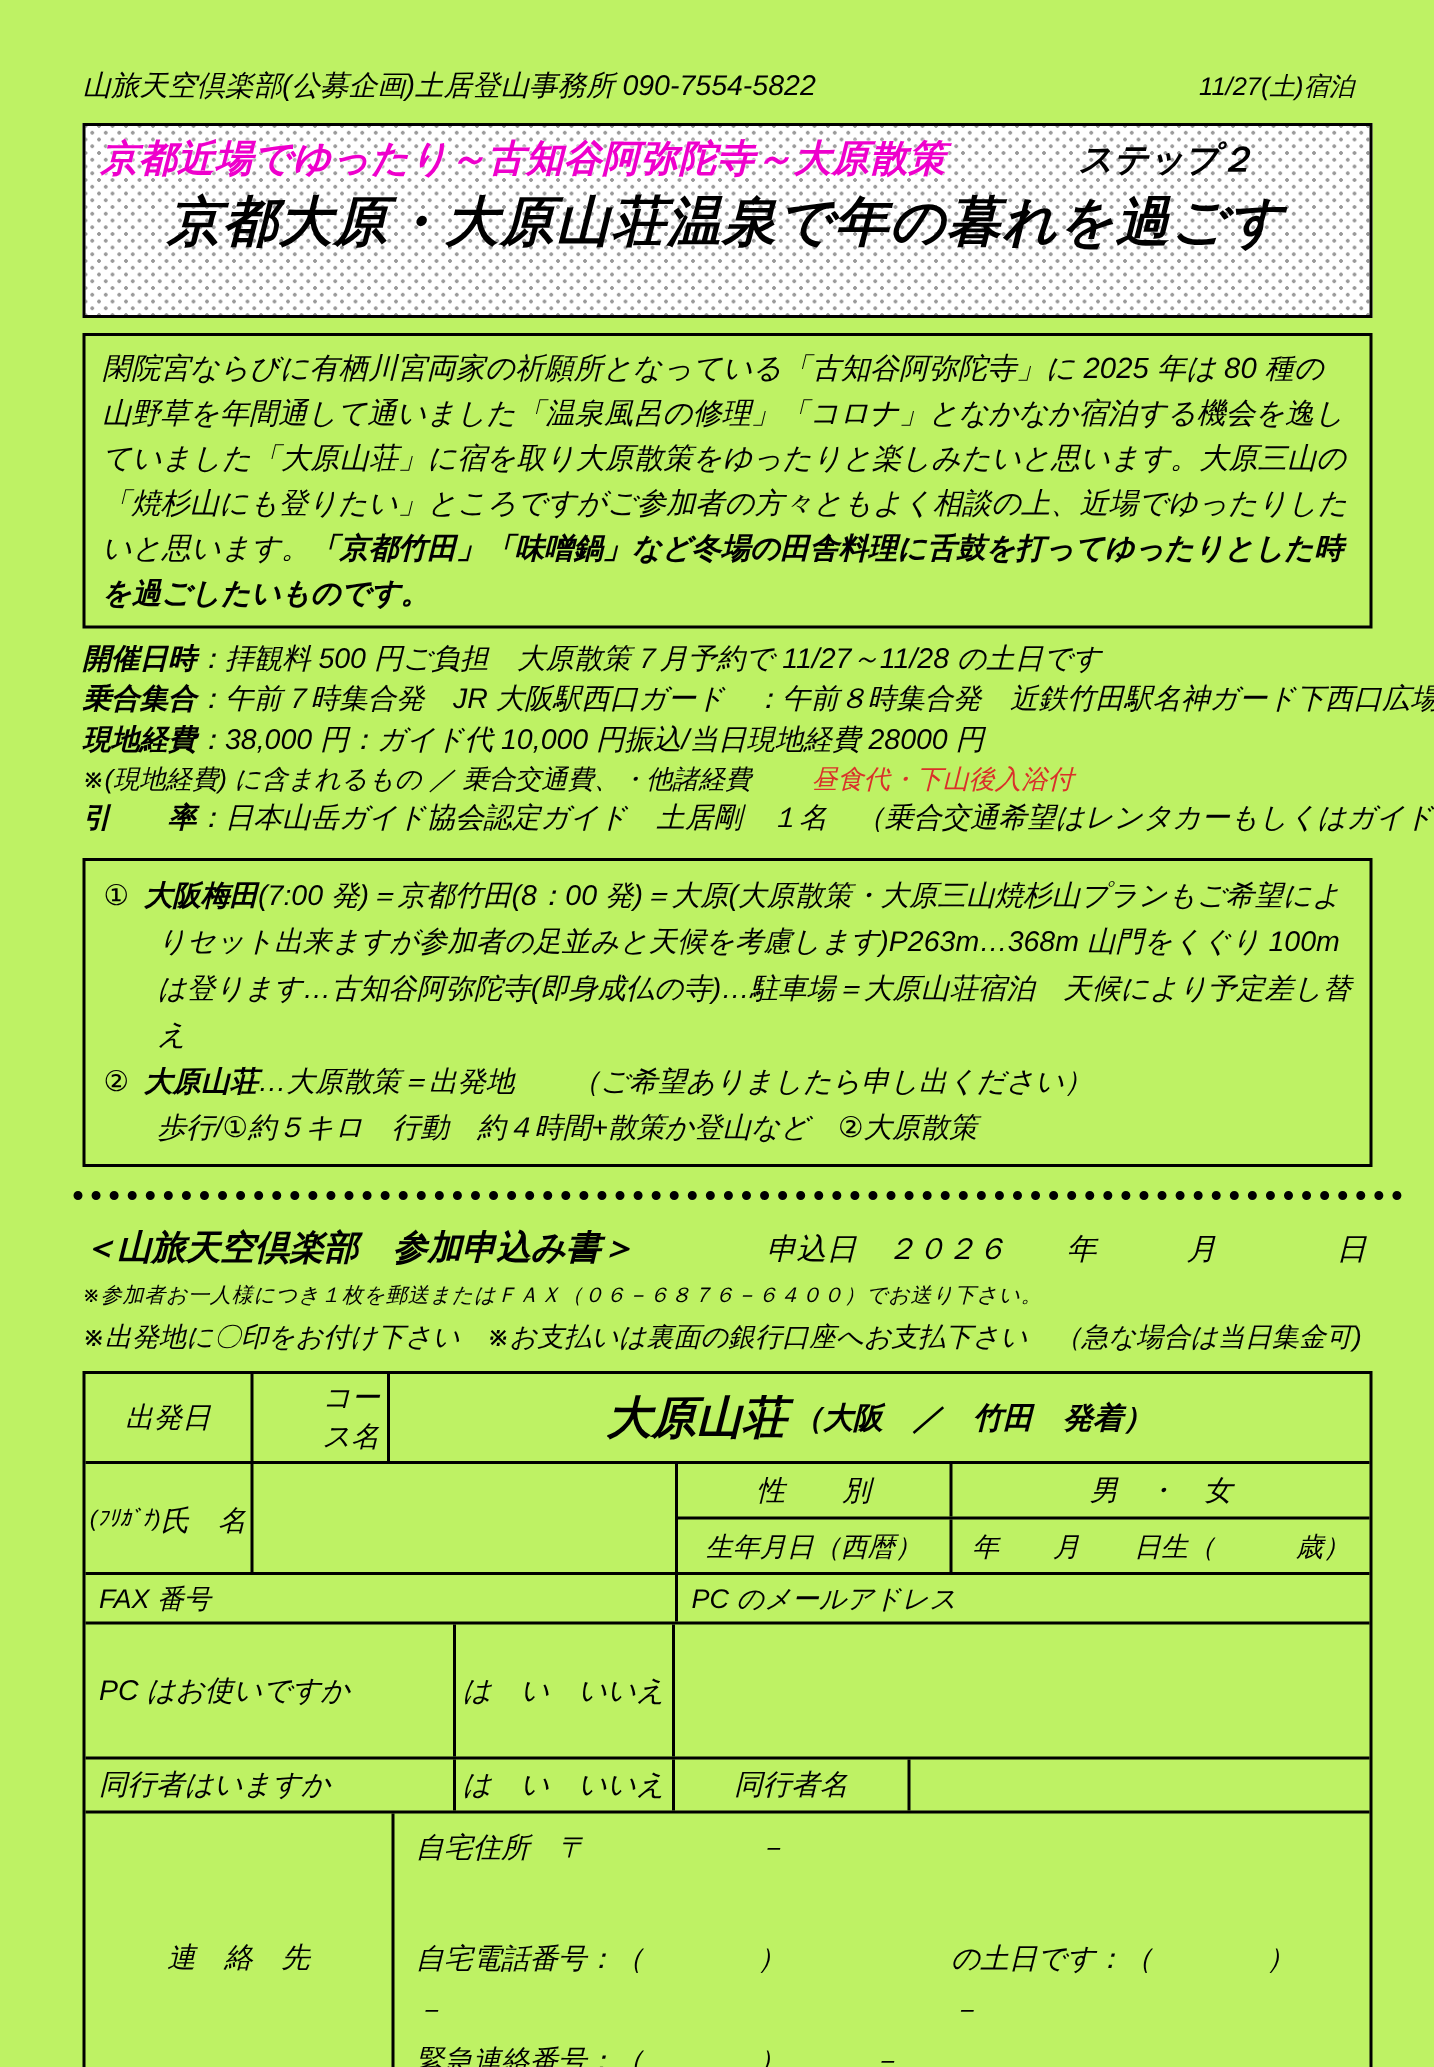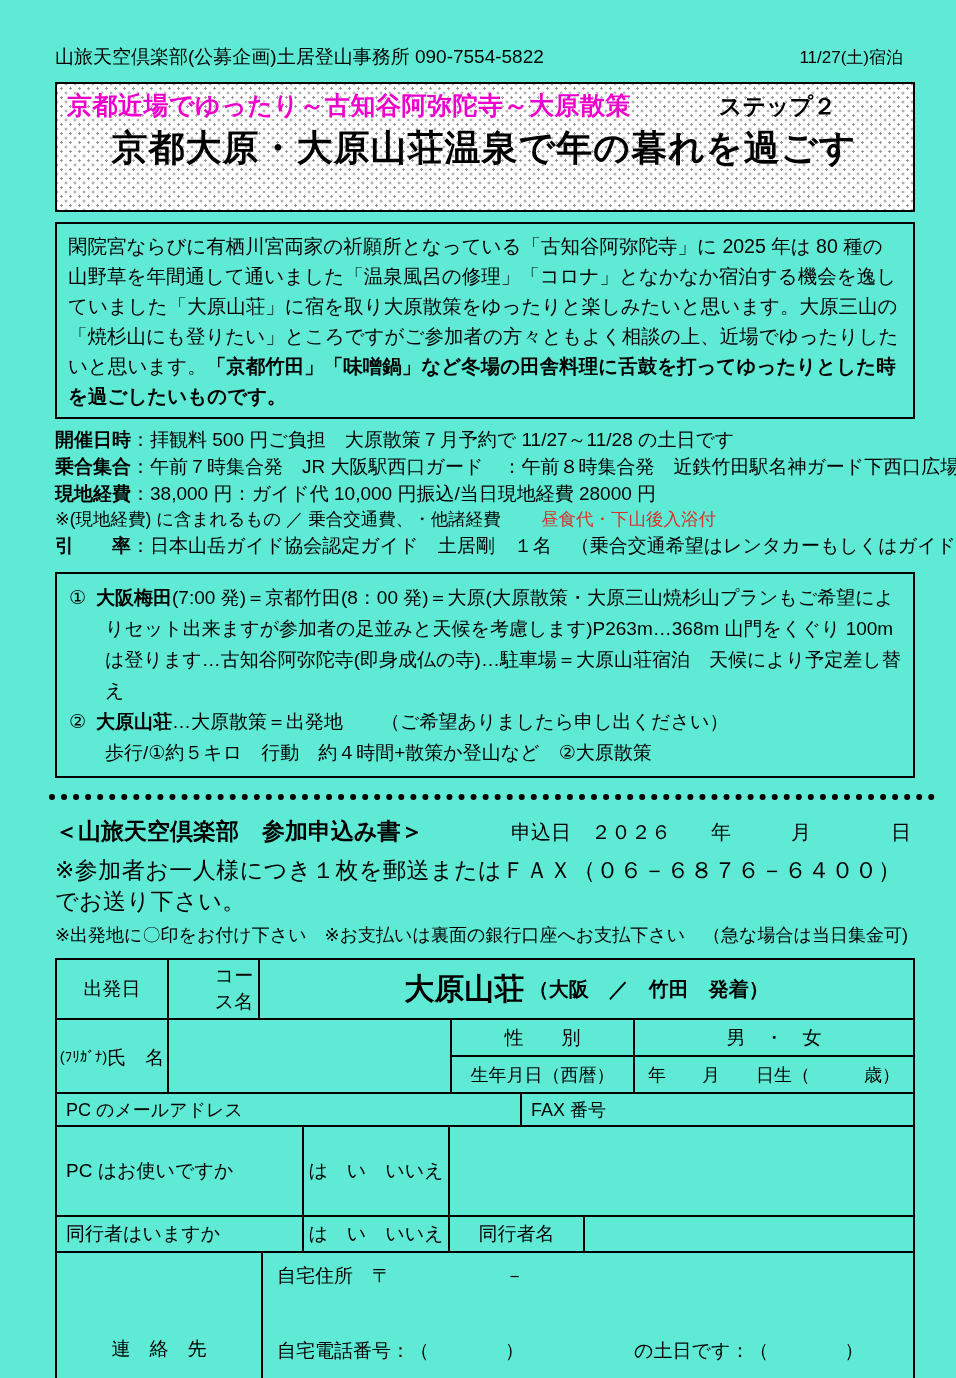--- a/index.html
+++ b/index.html
@@ -1,18 +1,18 @@
 <!DOCTYPE html>
 <html><head>
 <meta charset="utf-8">
 <style>
   * { margin:0; padding:0; box-sizing:border-box; }
   html,body { background:#fff; }
   body { font-family:"Liberation Sans","DejaVu Sans",sans-serif; color:#000; }
-  .page { position:relative; width:956px; height:1378px; background:#5eead4; overflow:hidden; }
+  .page { position:relative; width:956px; height:1378px; background:#bef264; overflow:hidden;font-style:italic; }
   .content { width:860px; margin-left:55px; padding-top:44px; }
 
   
   .hdr { display:flex; justify-content:space-between; align-items:baseline; font-size:19px; padding-right:12px; }
   .hdr-right { font-size:17px; }
 
   
   .title-box { margin-top:12px; border:2px solid #000; height:130px; padding:5px 12px 0 10px;
     background-color:#fff;
     background-image: radial-gradient(#9a9a9a 1.1px, transparent 1.4px), radial-gradient(#9a9a9a 1.1px, transparent 1.4px);
@@ -42,21 +42,21 @@
   .it-bold { font-weight:bold; }
   .it-walk { padding-left:36px; }
 
   
   .dotsep { margin-top:16px; margin-left:-6px; width:886px; border-top:6px dotted #000; height:0; }
 
   
   .app-head { margin-top:16px; display:flex; align-items:baseline; }
   .app-title { font-weight:bold; font-size:23px; }
   .app-date { font-size:20px; margin-left:auto; margin-right:4px; }
-  .app-note1 { margin-top:8px; font-size:23px; letter-spacing:.5px; }
+  .app-note1 { margin-top:8px; font-size:14px; letter-spacing:.5px; }
   .app-note2 { margin-top:6px; font-size:18px; }
 
   
   .ftable { margin-top:11px; border:2px solid #000; width:860px; }
   .frow { display:flex; border-top:2px solid #000; align-items:stretch; }
   .frow:first-child { border-top:none; }
   .fcell { border-left:2px solid #000; display:flex; align-items:center; }
   .fcell:first-child { border-left:none; }
   .c-center { justify-content:center; text-align:center; }
   .c-pad { padding-left:9px; }
@@ -66,21 +66,21 @@
   .course-sub { font-size:20px; font-weight:bold; }
   .row1 { height:58px; }
   .row2 { height:74px; }
   .row3 { height:33px; }
   .row4 { height:90px; }
   .row5 { height:36px; }
   .row6 { height:193px; }
   .w110 { width:110px; } .w180 { width:180px; } .w103 { width:91px;padding-left:41px; }
   .w283 { width:283px; } .w393 { width:393px; }
   .w245 { width:245px; } .w146 { width:146px; } .w330 { width:330px; }
-  .w135 { width:135px; } .w204 { width:204px; }
+  .w135 { width:157px; } .w204 { width:204px; }
   .flex1 { flex:1; }
   .stack { flex-direction:row; justify-content:center; align-items:center; }
   .furi { font-size:15px; }
   .namelbl { font-size:19px; margin-top:3px; }
   .subtable { flex-direction:column; align-items:stretch; padding:0; }
   .subrow { display:flex; flex:1; }
   .subrow + .subrow { border-top:2px solid #000; }
   .subcell { display:flex; align-items:center; }
   .subcell.lbl { width:181px; justify-content:center; }
   .subcell.val { flex:1; border-left:2px solid #000; justify-content:center; }
@@ -172,22 +172,22 @@
             <div class="subcell val fs19">男　・　女</div>
           </div>
           <div class="subrow">
             <div class="subcell lbl fs18">生年月日（西暦）</div>
             <div class="subcell val fs18">年　　月　　日生（　　　歳）</div>
           </div>
         </div>
       </div>
 
       <div class="frow row3">
+        <div class="fcell w393 c-pad fs18">FAX 番号</div>
         <div class="fcell flex1 c-pad fs18">PC のメールアドレス</div>
-        <div class="fcell w393 c-pad fs18">FAX 番号</div>
       </div>
 
       <div class="frow row4">
         <div class="fcell w245 c-pad fs19">PC はお使いですか</div>
         <div class="fcell w146 c-center fs19">は　い　いいえ</div>
         <div class="fcell w330"></div>
       </div>
 
       <div class="frow row5">
         <div class="fcell w245 c-pad fs19">同行者はいますか</div>

